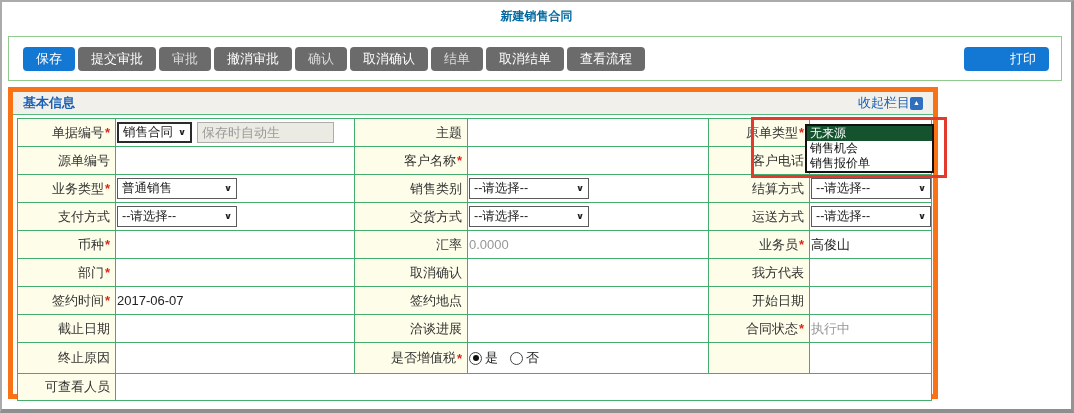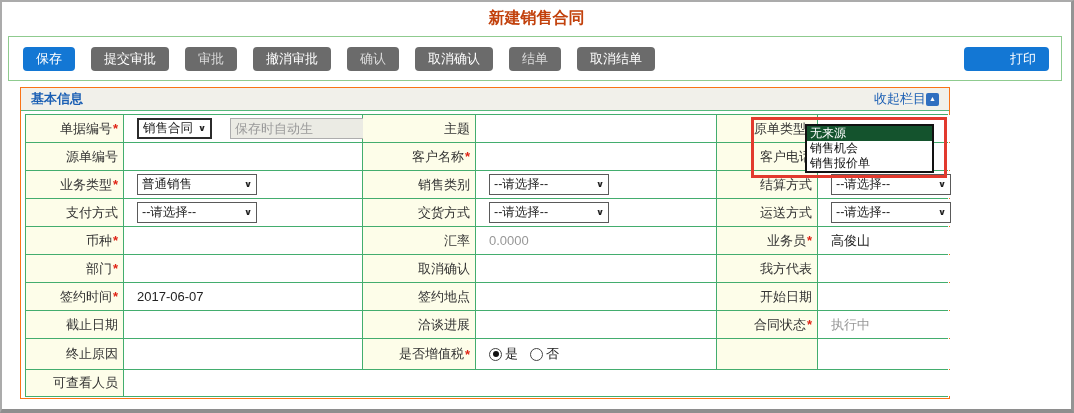--- a/index.html
+++ b/index.html
@@ -9,41 +9,41 @@
   }
   .screen {
     position:relative; width:1074px; height:413px; overflow:hidden;
     background:#fff;
     border:2px solid #ababab;
     border-right:3px solid #949494;
     border-bottom:4px solid #8e8e8e;
   }
   .page-title {
     position:absolute; top:6px; left:0; right:0;
-    text-align:center; font-size:16px; font-weight:bold; color:#c2410c;
+    text-align:center; font-size:12px; font-weight:bold; color:#0369a1;
   }
   
   .toolbar {
     position:absolute; left:6px; top:34px; width:1054px; height:45px;
     border:1px solid #8fcb8f; background:#fff;
-    display:flex; align-items:center; gap:16px; padding:0 12px 0 14px;
+    display:flex; align-items:center; gap:3px; padding:0 12px 0 14px;
   }
   .btn {
     height:24px; padding:0 13px; border:none; border-radius:4px;
     background:#6b6b6b; color:#fff; font-size:13px;
     display:flex; align-items:center; cursor:pointer; white-space:nowrap;
     font-family:inherit;
   }
   .btn.primary { background:#1377d4; }
   .btn.dim { color:#dcdcdc; }
   .btn.push-right { margin-left:auto;padding-left:46px; }
   
   .section {
-    position:absolute; left:18px; top:85px; width:930px; height:312px;
-    border:1px solid #f97316; background:#fff;
+    position:absolute; left:6px; top:85px; width:930px; height:312px;
+    border:5px solid #f97316; background:#fff;
   }
   .sec-header {
     height:23px; background:#f1f0ea; border-bottom:1px solid #55b97c;
     display:flex; align-items:center; justify-content:space-between;
     padding:0 10px;
   }
   .sec-title { color:#1b5fb4; font-weight:bold; font-size:13px; }
   .collapse { display:flex; align-items:center; gap:0; color:#1b5fb4; font-size:13px; cursor:pointer; }
   .collapse-icon {
     width:13px; height:13px; background:#2f6fc0; border-radius:2px;
@@ -55,22 +55,22 @@
     display:grid;
     grid-template-columns:97px 238px 112px 240px 100px 1fr;
     grid-template-rows:repeat(8,27px) 30px 26px;
     gap:1px; background:#43ad6e; border:1px solid #43ad6e;text-align:center;
   }
   .lc {
     background:#fdfde9; display:flex; align-items:center; justify-content:flex-end;
     padding-right:5px; font-size:13px; color:#333; white-space:nowrap; overflow:hidden;
   }
   .vc {
-    background:#fff; display:flex; align-items:center; gap:18px;
-    padding-left:13px; font-size:13px; color:#222; overflow:visible;
+    background:#fff; display:flex; align-items:center; gap:5px;
+    padding-left:1px; font-size:13px; color:#222; overflow:visible;
   }
   .req { color:#e02315; font-weight:bold; margin-left:1px; }
   .muted { color:#979797; }
   .span5 { grid-column:2 / 7; }
   
   .sel {
     width:120px; height:21px; border:1px solid #5a5a5a; background:#fff;
     display:flex; align-items:center; justify-content:space-between;
     padding:0 4px; font-size:12.5px; color:#222; cursor:pointer; flex:none;
   }
@@ -113,20 +113,21 @@
 
   <div class="toolbar">
     <button class="btn primary">保存</button>
     <button class="btn">提交审批</button>
     <button class="btn dim">审批</button>
     <button class="btn">撤消审批</button>
     <button class="btn dim">确认</button>
     <button class="btn">取消确认</button>
     <button class="btn dim">结单</button>
     <button class="btn">取消结单</button>
+    <button class="btn">查看流程</button>
     <button class="btn primary push-right">打印</button>
   </div>
 
   <div class="section">
     <div class="sec-header">
       <span class="sec-title">基本信息</span>
       <span class="collapse">
         <span>收起栏目</span>
         <span class="collapse-icon">▲</span>
       </span>

